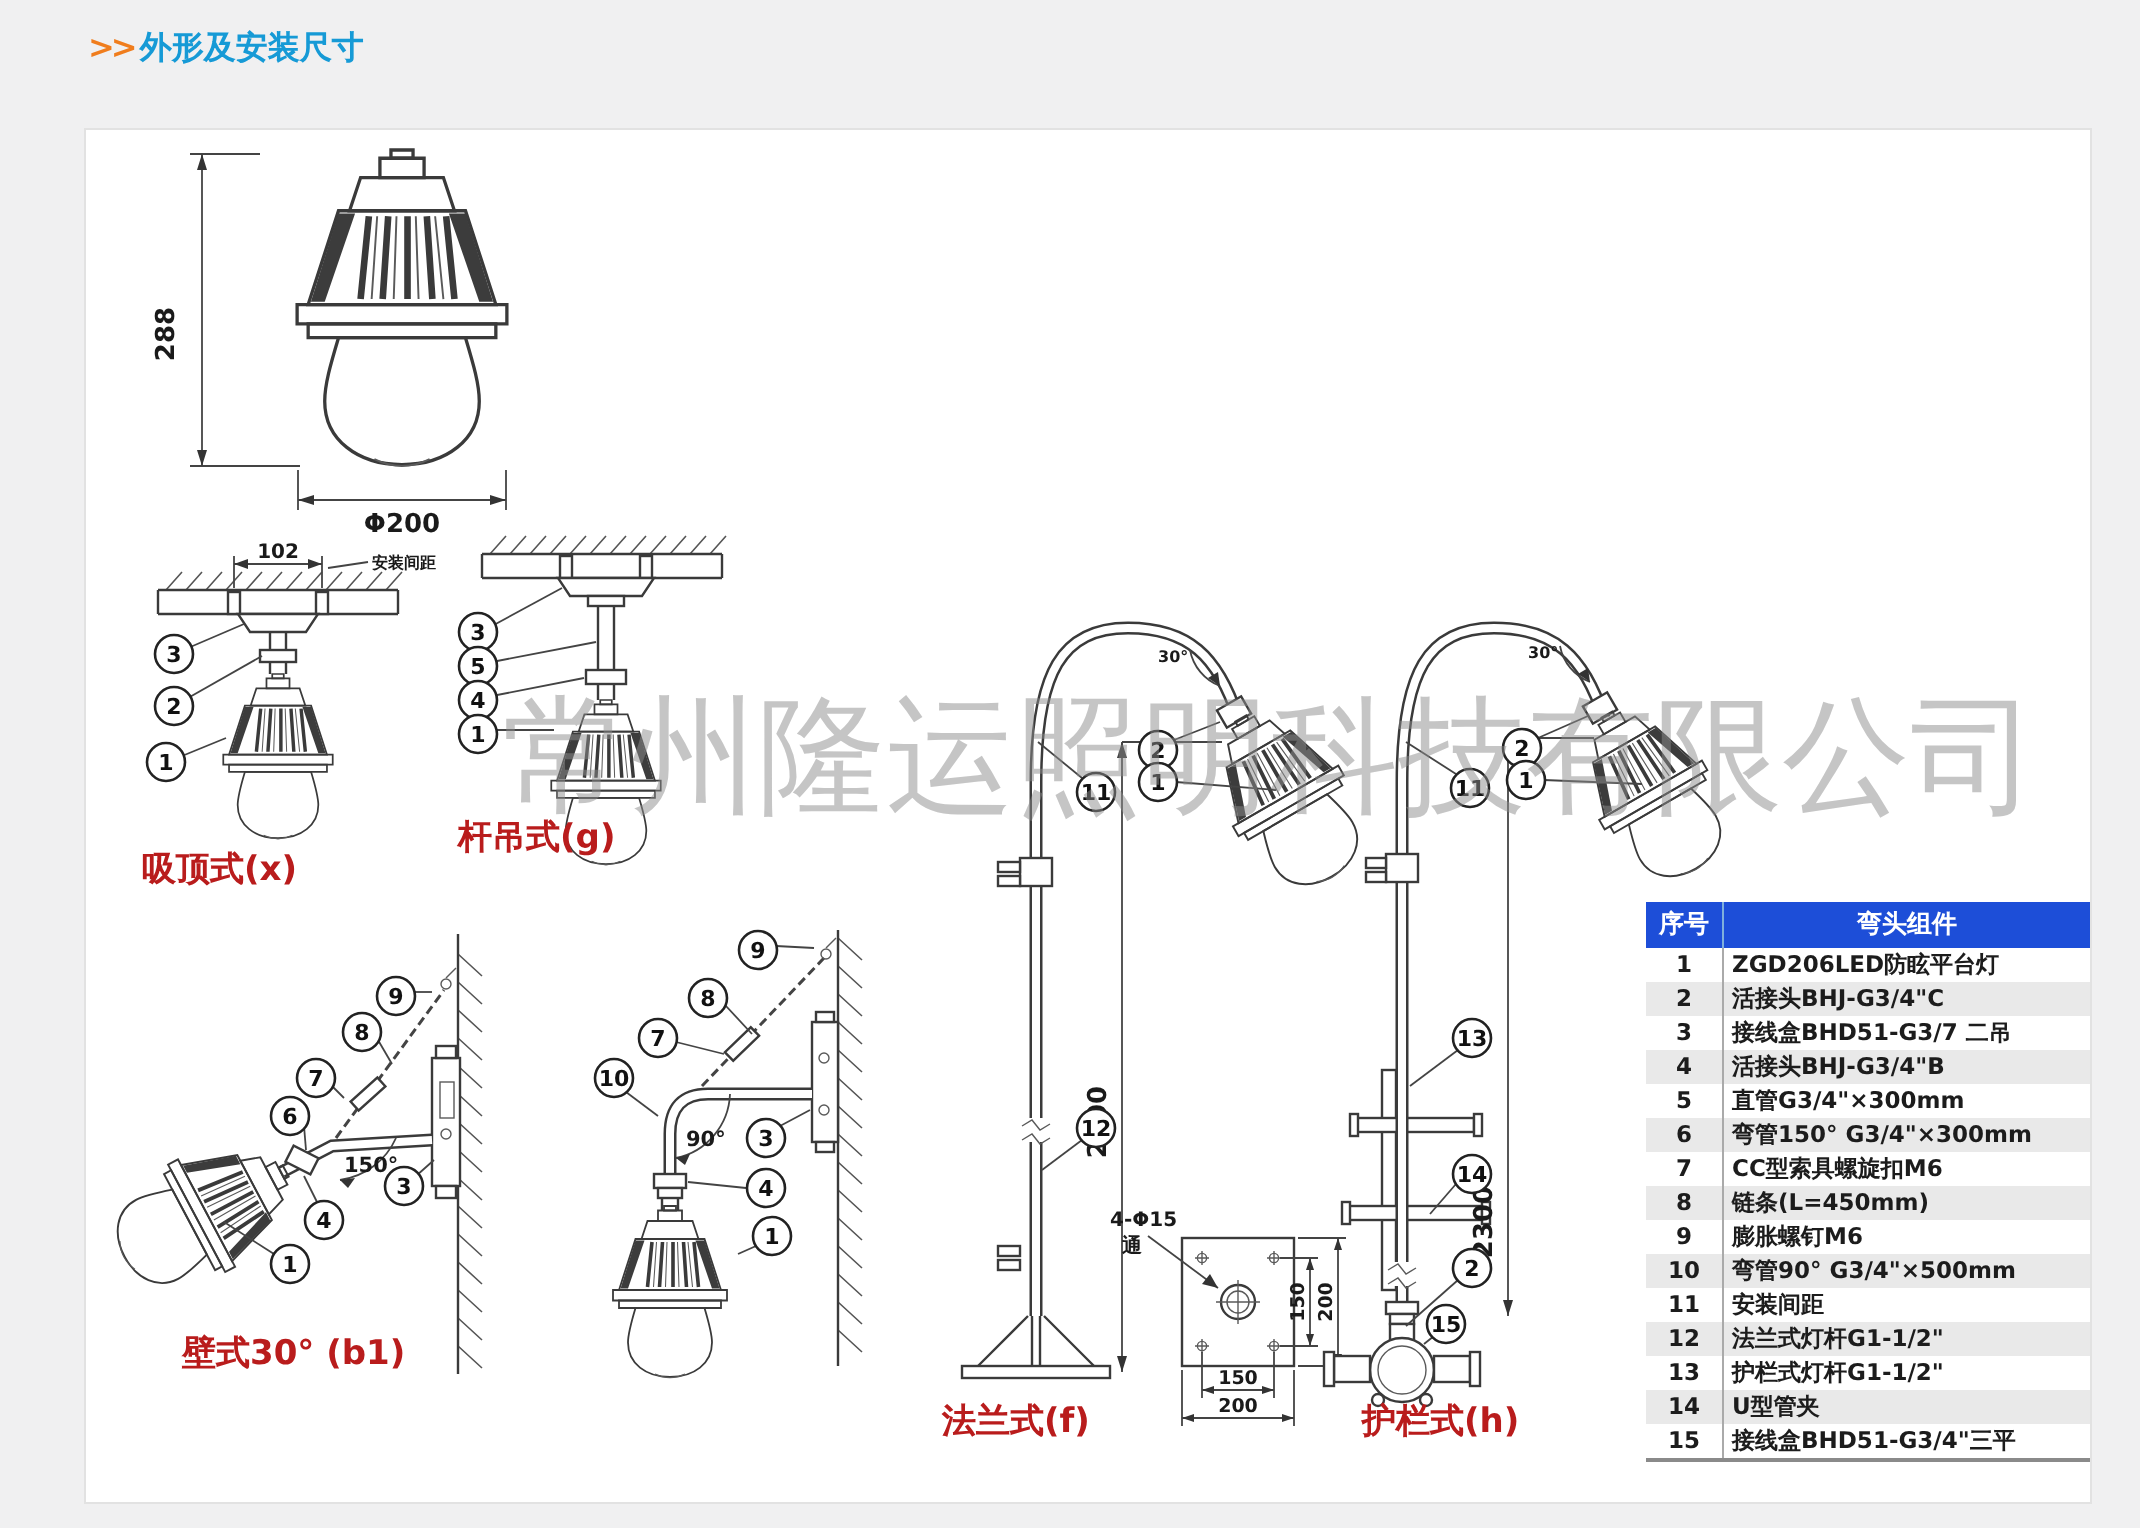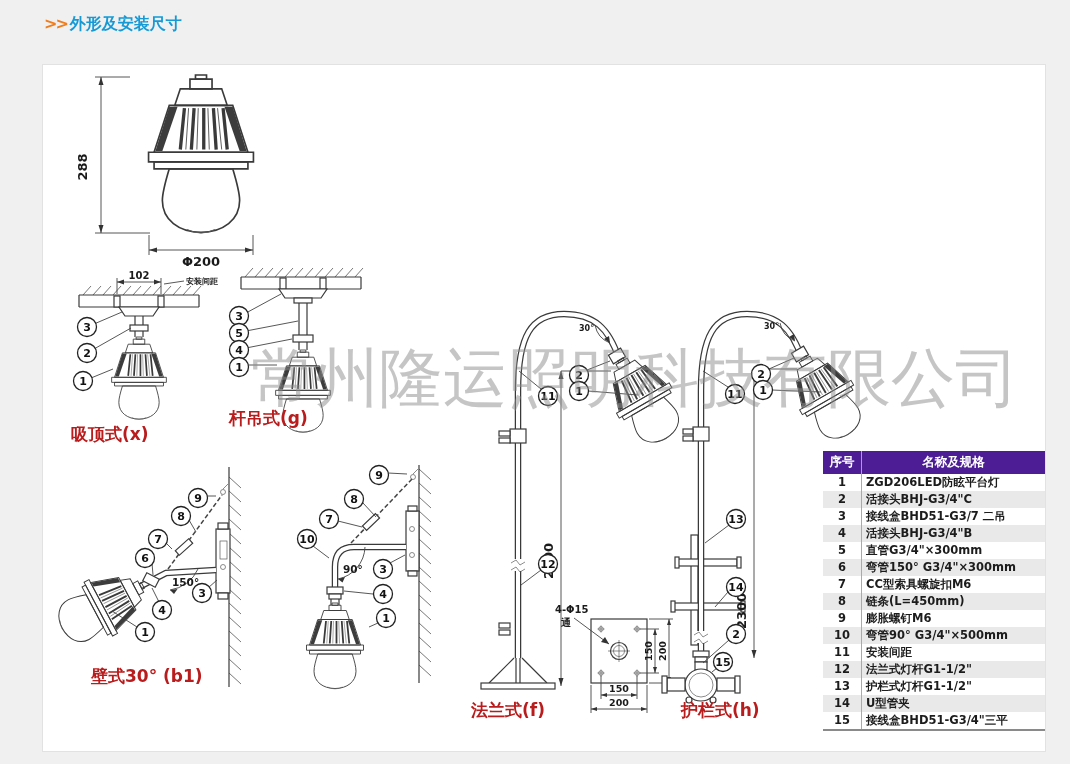--- a/index.html
+++ b/index.html
@@ -31,21 +31,21 @@
   .chain{stroke:#444;stroke-width:1.5;fill:none;stroke-dasharray:4.5 2.5;}
   .dimtxt{font:bold 13px "DejaVu Sans",sans-serif;fill:#1a1a1a;}
   .dimtxt-s{font:bold 10px "DejaVu Sans",sans-serif;fill:#1a1a1a;}
   .dimtxt-xs{font:bold 9.5px "DejaVu Sans",sans-serif;fill:#1a1a1a;}
   .angtxt{font:bold 10.5px "DejaVu Sans",sans-serif;fill:#1a1a1a;}
   .note{font:bold 8px "DejaVu Sans",sans-serif;fill:#1a1a1a;}
   .callout circle{fill:#fff;stroke:#222;stroke-width:1.3;}
   .callout text{font:bold 11px "DejaVu Sans",sans-serif;fill:#111;text-anchor:middle;}
   
   .parts{position:absolute;left:780px;top:386px;width:222px;border-collapse:collapse;z-index:6;background:#fff;}
-  .parts th{background:#4c1d95;color:#fff;font-size:12.5px;font-weight:bold;padding:3px 0;}
+  .parts th{background:#1d4ed8;color:#fff;font-size:12.5px;font-weight:bold;padding:3px 0;}
   .parts th.no{width:38px;border-right:1px solid #7fb0dc;}
   .parts td{font-size:11.5px;font-weight:bold;color:#1c1c1c;height:15px;line-height:15px;padding:1px 4px;white-space:nowrap;}
   .parts td.no{text-align:center;border-right:1px solid #aaa;padding:1px 0;}
   .parts tbody tr:nth-child(even){background:#e9e9e9;}
   .parts{border-bottom:2px solid #8a8a8a;}
 </style>
 </head>
 <body>
 
 <svg width="0" height="0" style="position:absolute" aria-hidden="true">
@@ -432,21 +432,21 @@
   <div class="caption" style="left:28px;top:358px;width:140px">吸顶式(x)</div>
   <div class="caption" style="left:186px;top:342px;width:140px">杆吊式(g)</div>
   <div class="caption" style="left:48px;top:600px;width:200px">壁式30° (b1)</div>
   <div class="caption" style="left:638px;top:634px;width:160px">护栏式(h)</div>
   <div class="caption" style="left:428px;top:634px;width:160px">法兰式(f)</div>
 
   <table class="parts">
     <thead>
       <tr>
         <th class="no">序号</th>
-        <th>名称及规格</th>
+        <th>弯头组件</th>
       </tr>
     </thead>
     <tbody>
       <tr>
           <td class="no">1</td>
           <td>ZGD206LED防眩平台灯</td>
         </tr>
       <tr>
           <td class="no">2</td>
           <td>活接头BHJ-G3/4"C</td>

